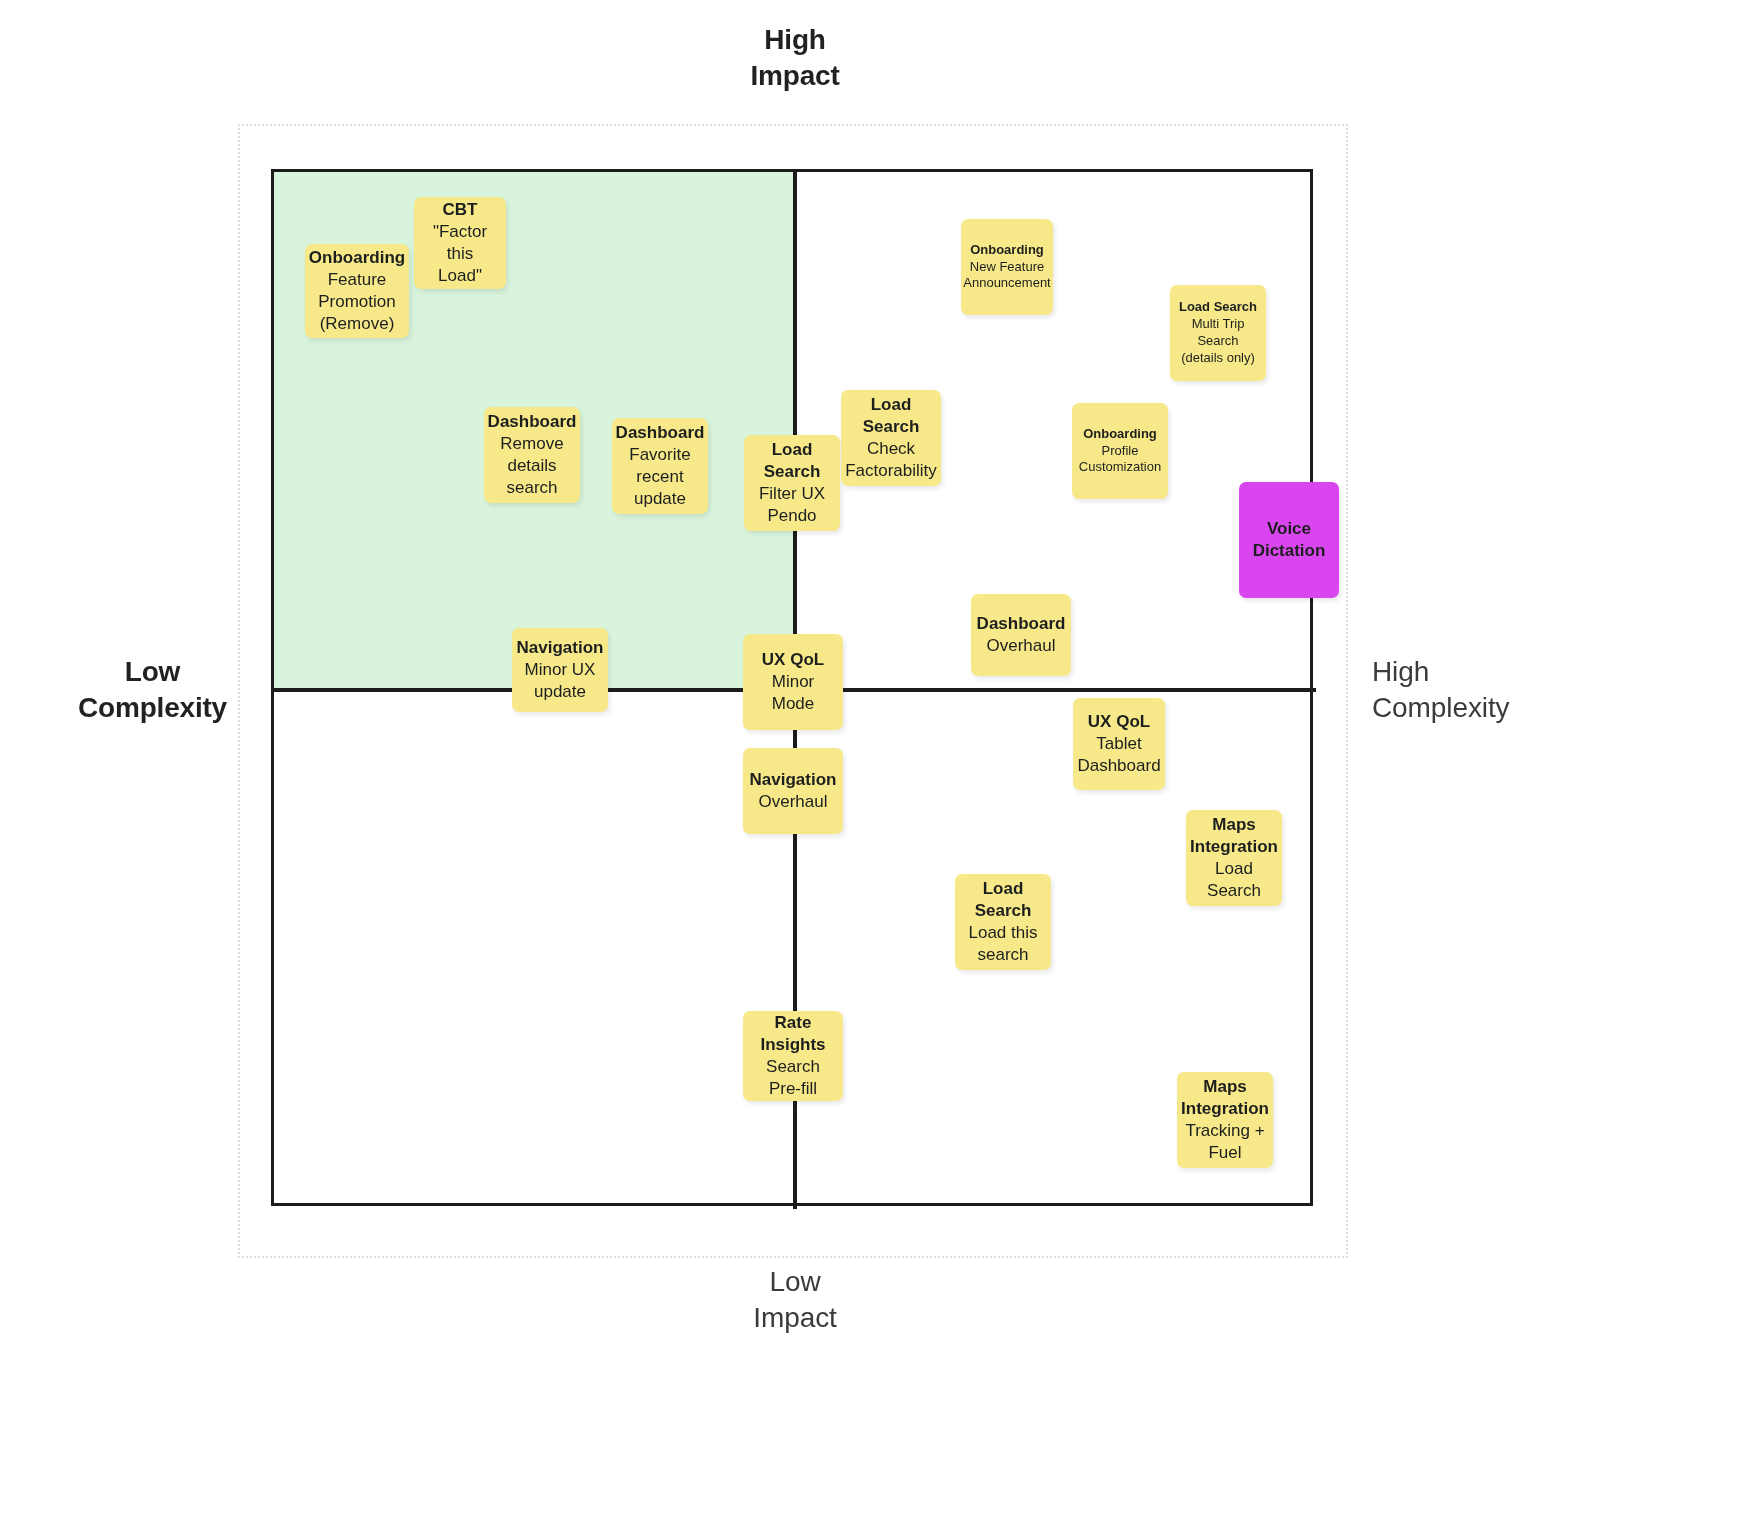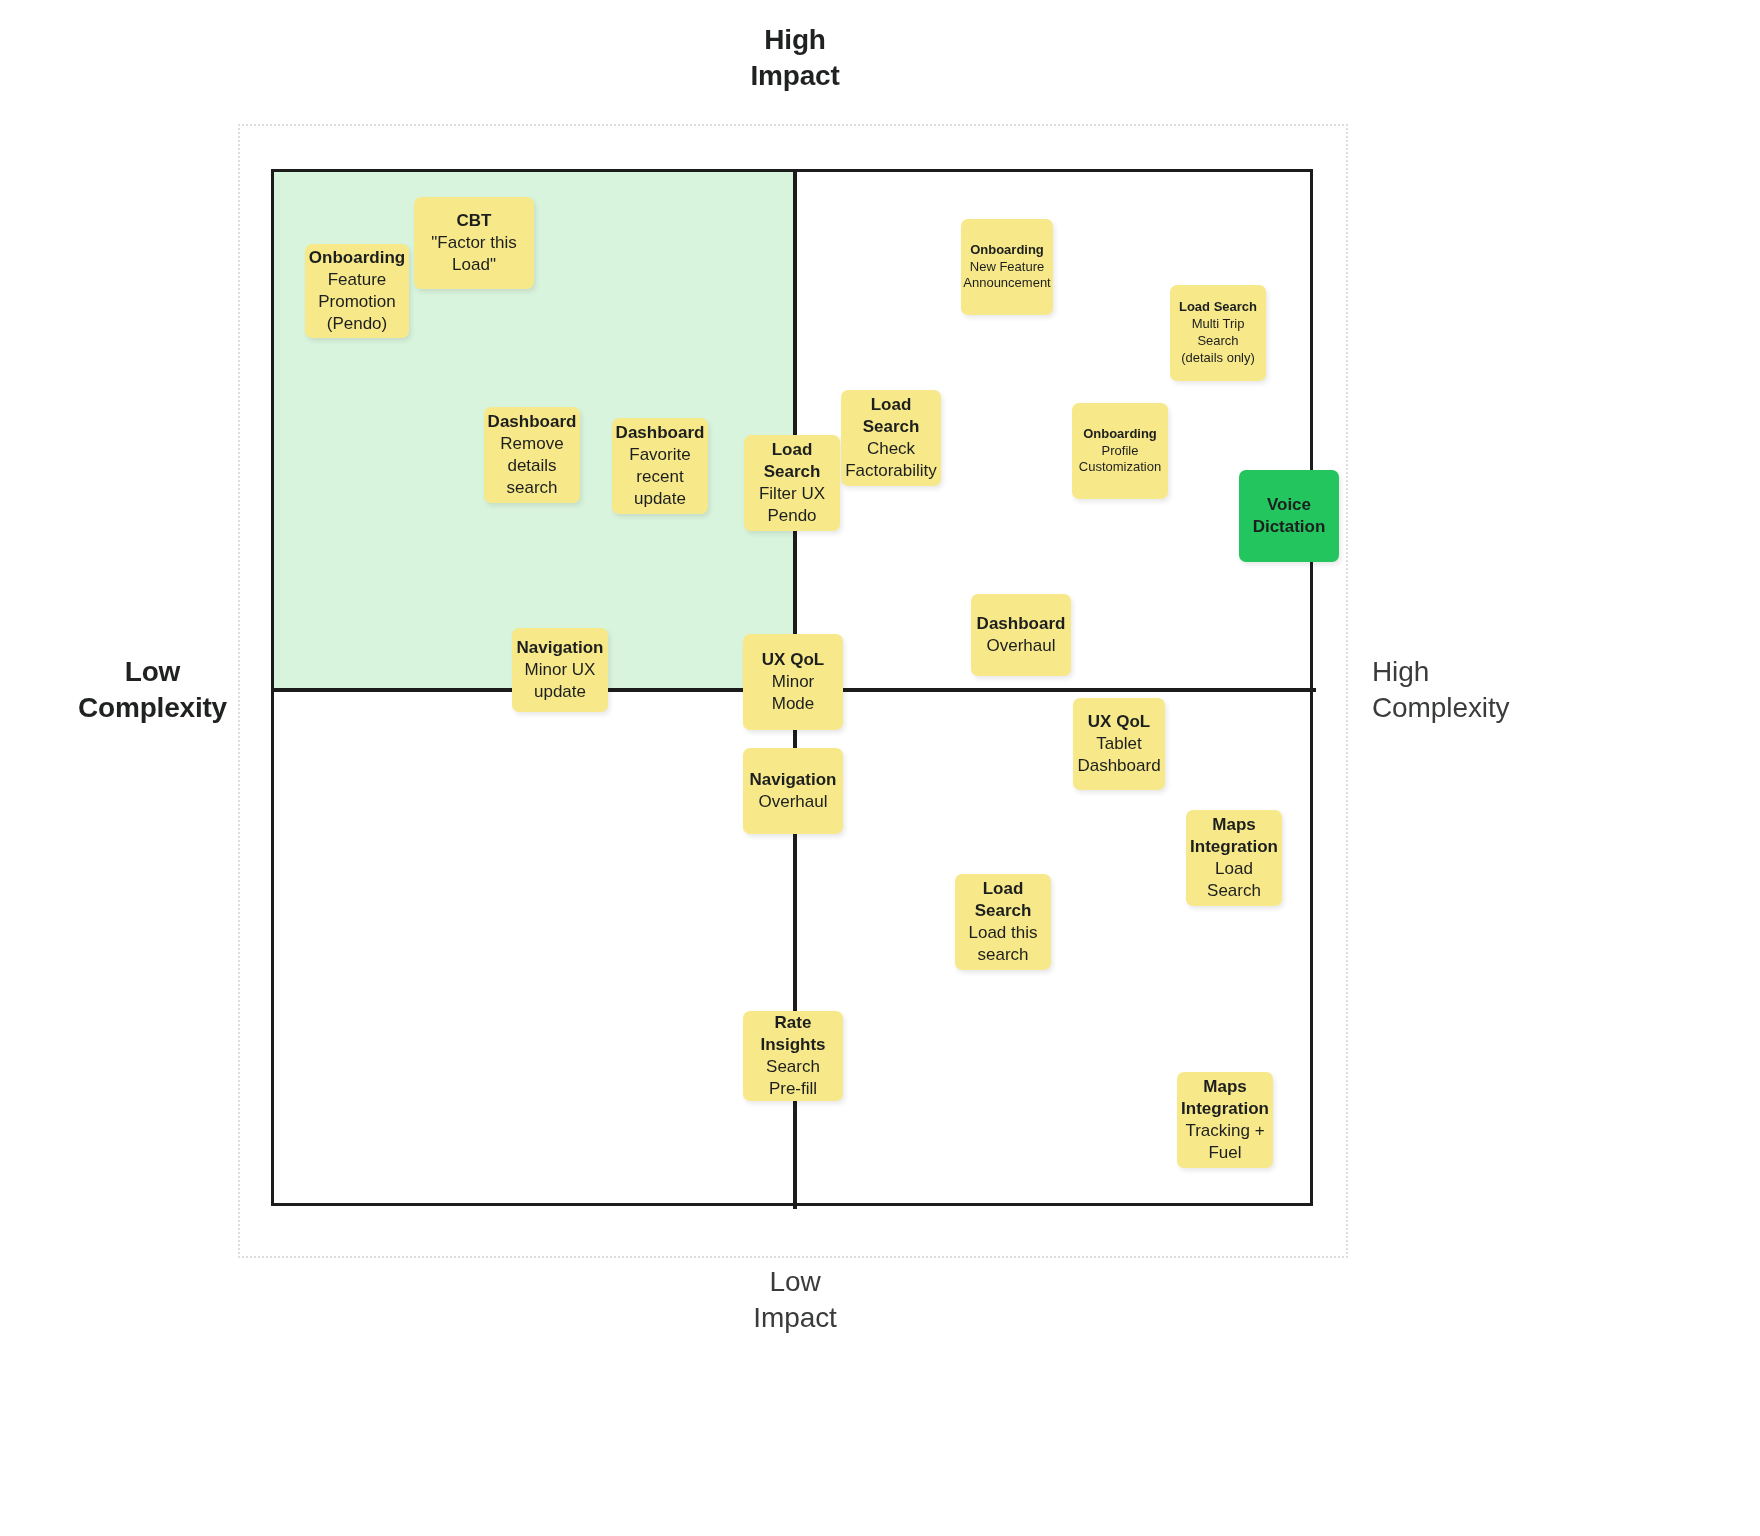--- a/index.html
+++ b/index.html
@@ -131,23 +131,23 @@
     <div id="quadrant-highlight"></div>
     <div id="axis-vertical"></div>
     <div id="axis-horizontal"></div>
   </div>
 
   <div id="notes-layer">
       <div class="note sz-md" style="left: 305px; top: 244px; width: 104px; height: 94px; background: rgb(247, 233, 138);">
         <span class="note-title">Onboarding</span>
         <span class="note-body">Feature
 Promotion
-(Pendo)</span>
-      </div>
-      <div class="note sz-md" style="left: 414px; top: 197px; width: 120px; height: 92px; background: rgb(247, 233, 138);">
+(Remove)</span>
+      </div>
+      <div class="note sz-md" style="left: 414px; top: 197px; width: 92px; height: 92px; background: rgb(247, 233, 138);">
         <span class="note-title">CBT</span>
         <span class="note-body">"Factor this
 Load"</span>
       </div>
       <div class="note sz-md" style="left: 484px; top: 407px; width: 96px; height: 96px; background: rgb(247, 233, 138);">
         <span class="note-title">Dashboard</span>
         <span class="note-body">Remove
 details
 search</span>
       </div>
@@ -178,21 +178,21 @@
         <span class="note-title">Load Search</span>
         <span class="note-body">Multi Trip
 Search
 (details only)</span>
       </div>
       <div class="note sz-sm" style="left: 1072px; top: 403px; width: 96px; height: 96px; background: rgb(247, 233, 138);">
         <span class="note-title">Onboarding</span>
         <span class="note-body">Profile
 Customization</span>
       </div>
-      <div class="note sz-md" style="left: 1239px; top: 470px; width: 100px; height: 92px; background: #22c55e;">
+      <div class="note sz-md" style="left: 1239px; top: 482px; width: 100px; height: 116px; background: #d946ef;">
         <span class="note-title">Voice
 Dictation</span>
       </div>
       <div class="note sz-md" style="left: 971px; top: 594px; width: 100px; height: 82px; background: rgb(247, 233, 138);">
         <span class="note-title">Dashboard</span>
         <span class="note-body">Overhaul</span>
       </div>
       <div class="note sz-md" style="left: 512px; top: 628px; width: 96px; height: 84px; background: rgb(247, 233, 138);">
         <span class="note-title">Navigation</span>
         <span class="note-body">Minor UX

